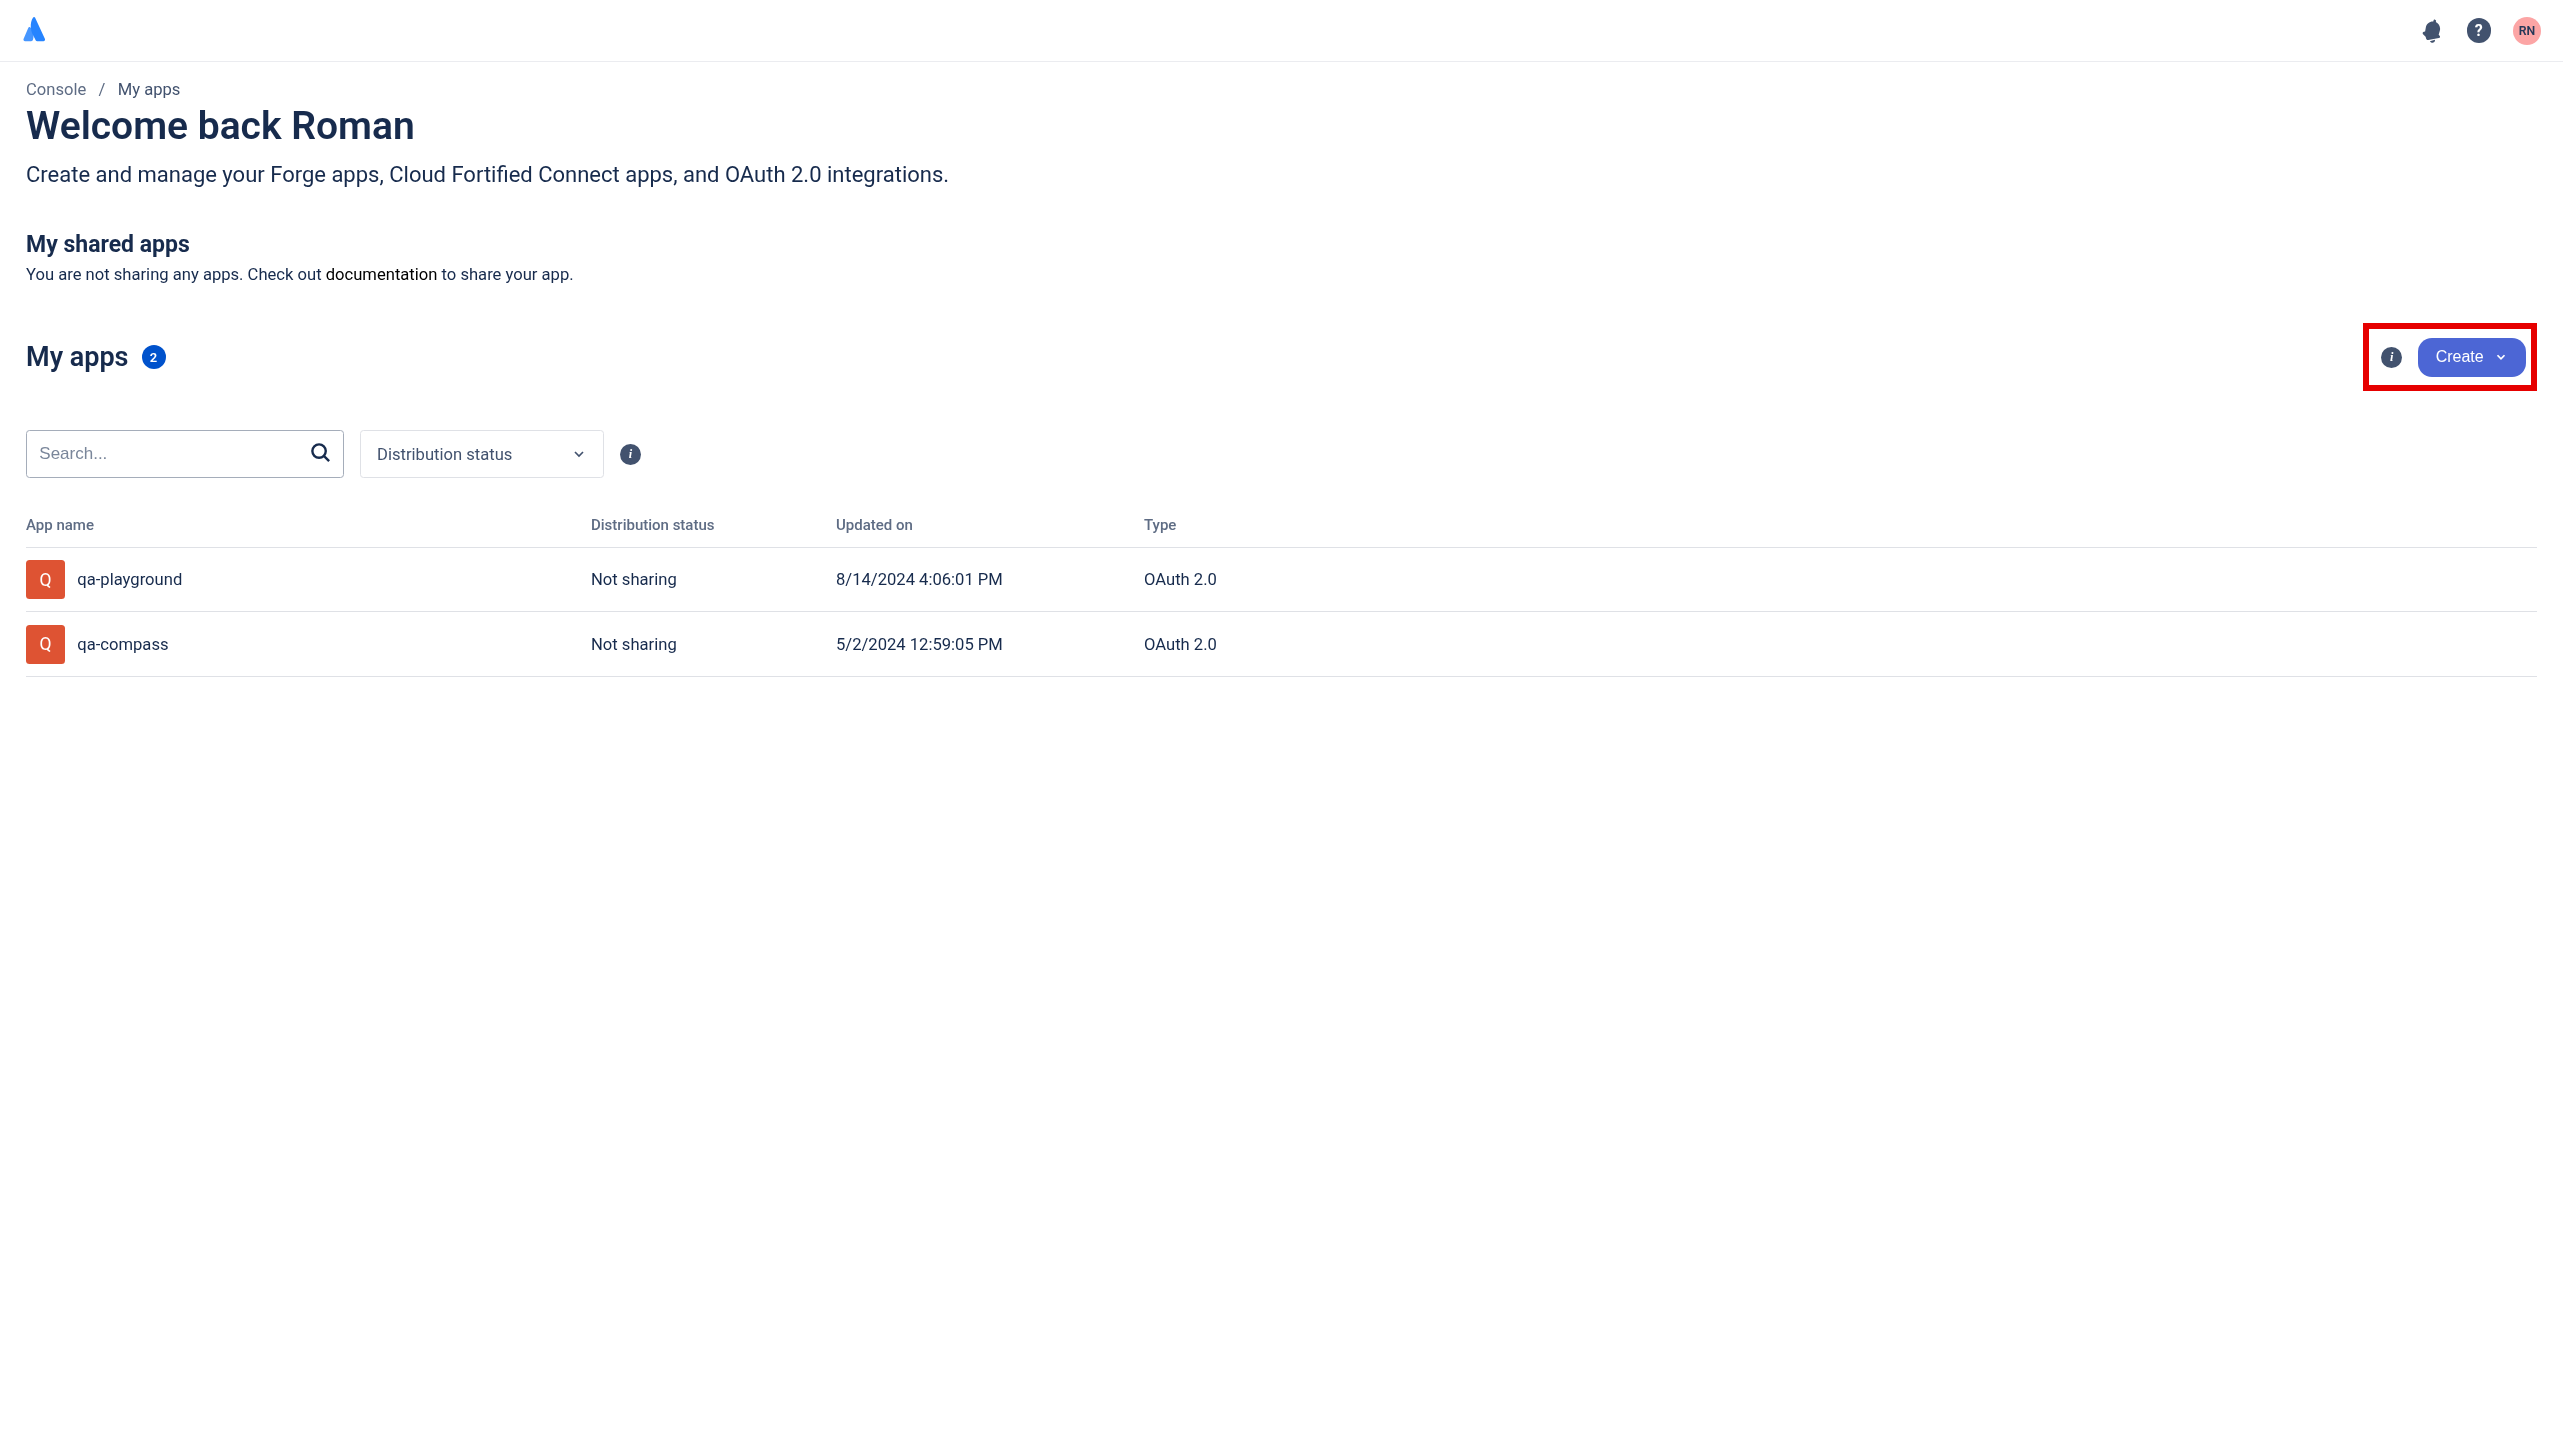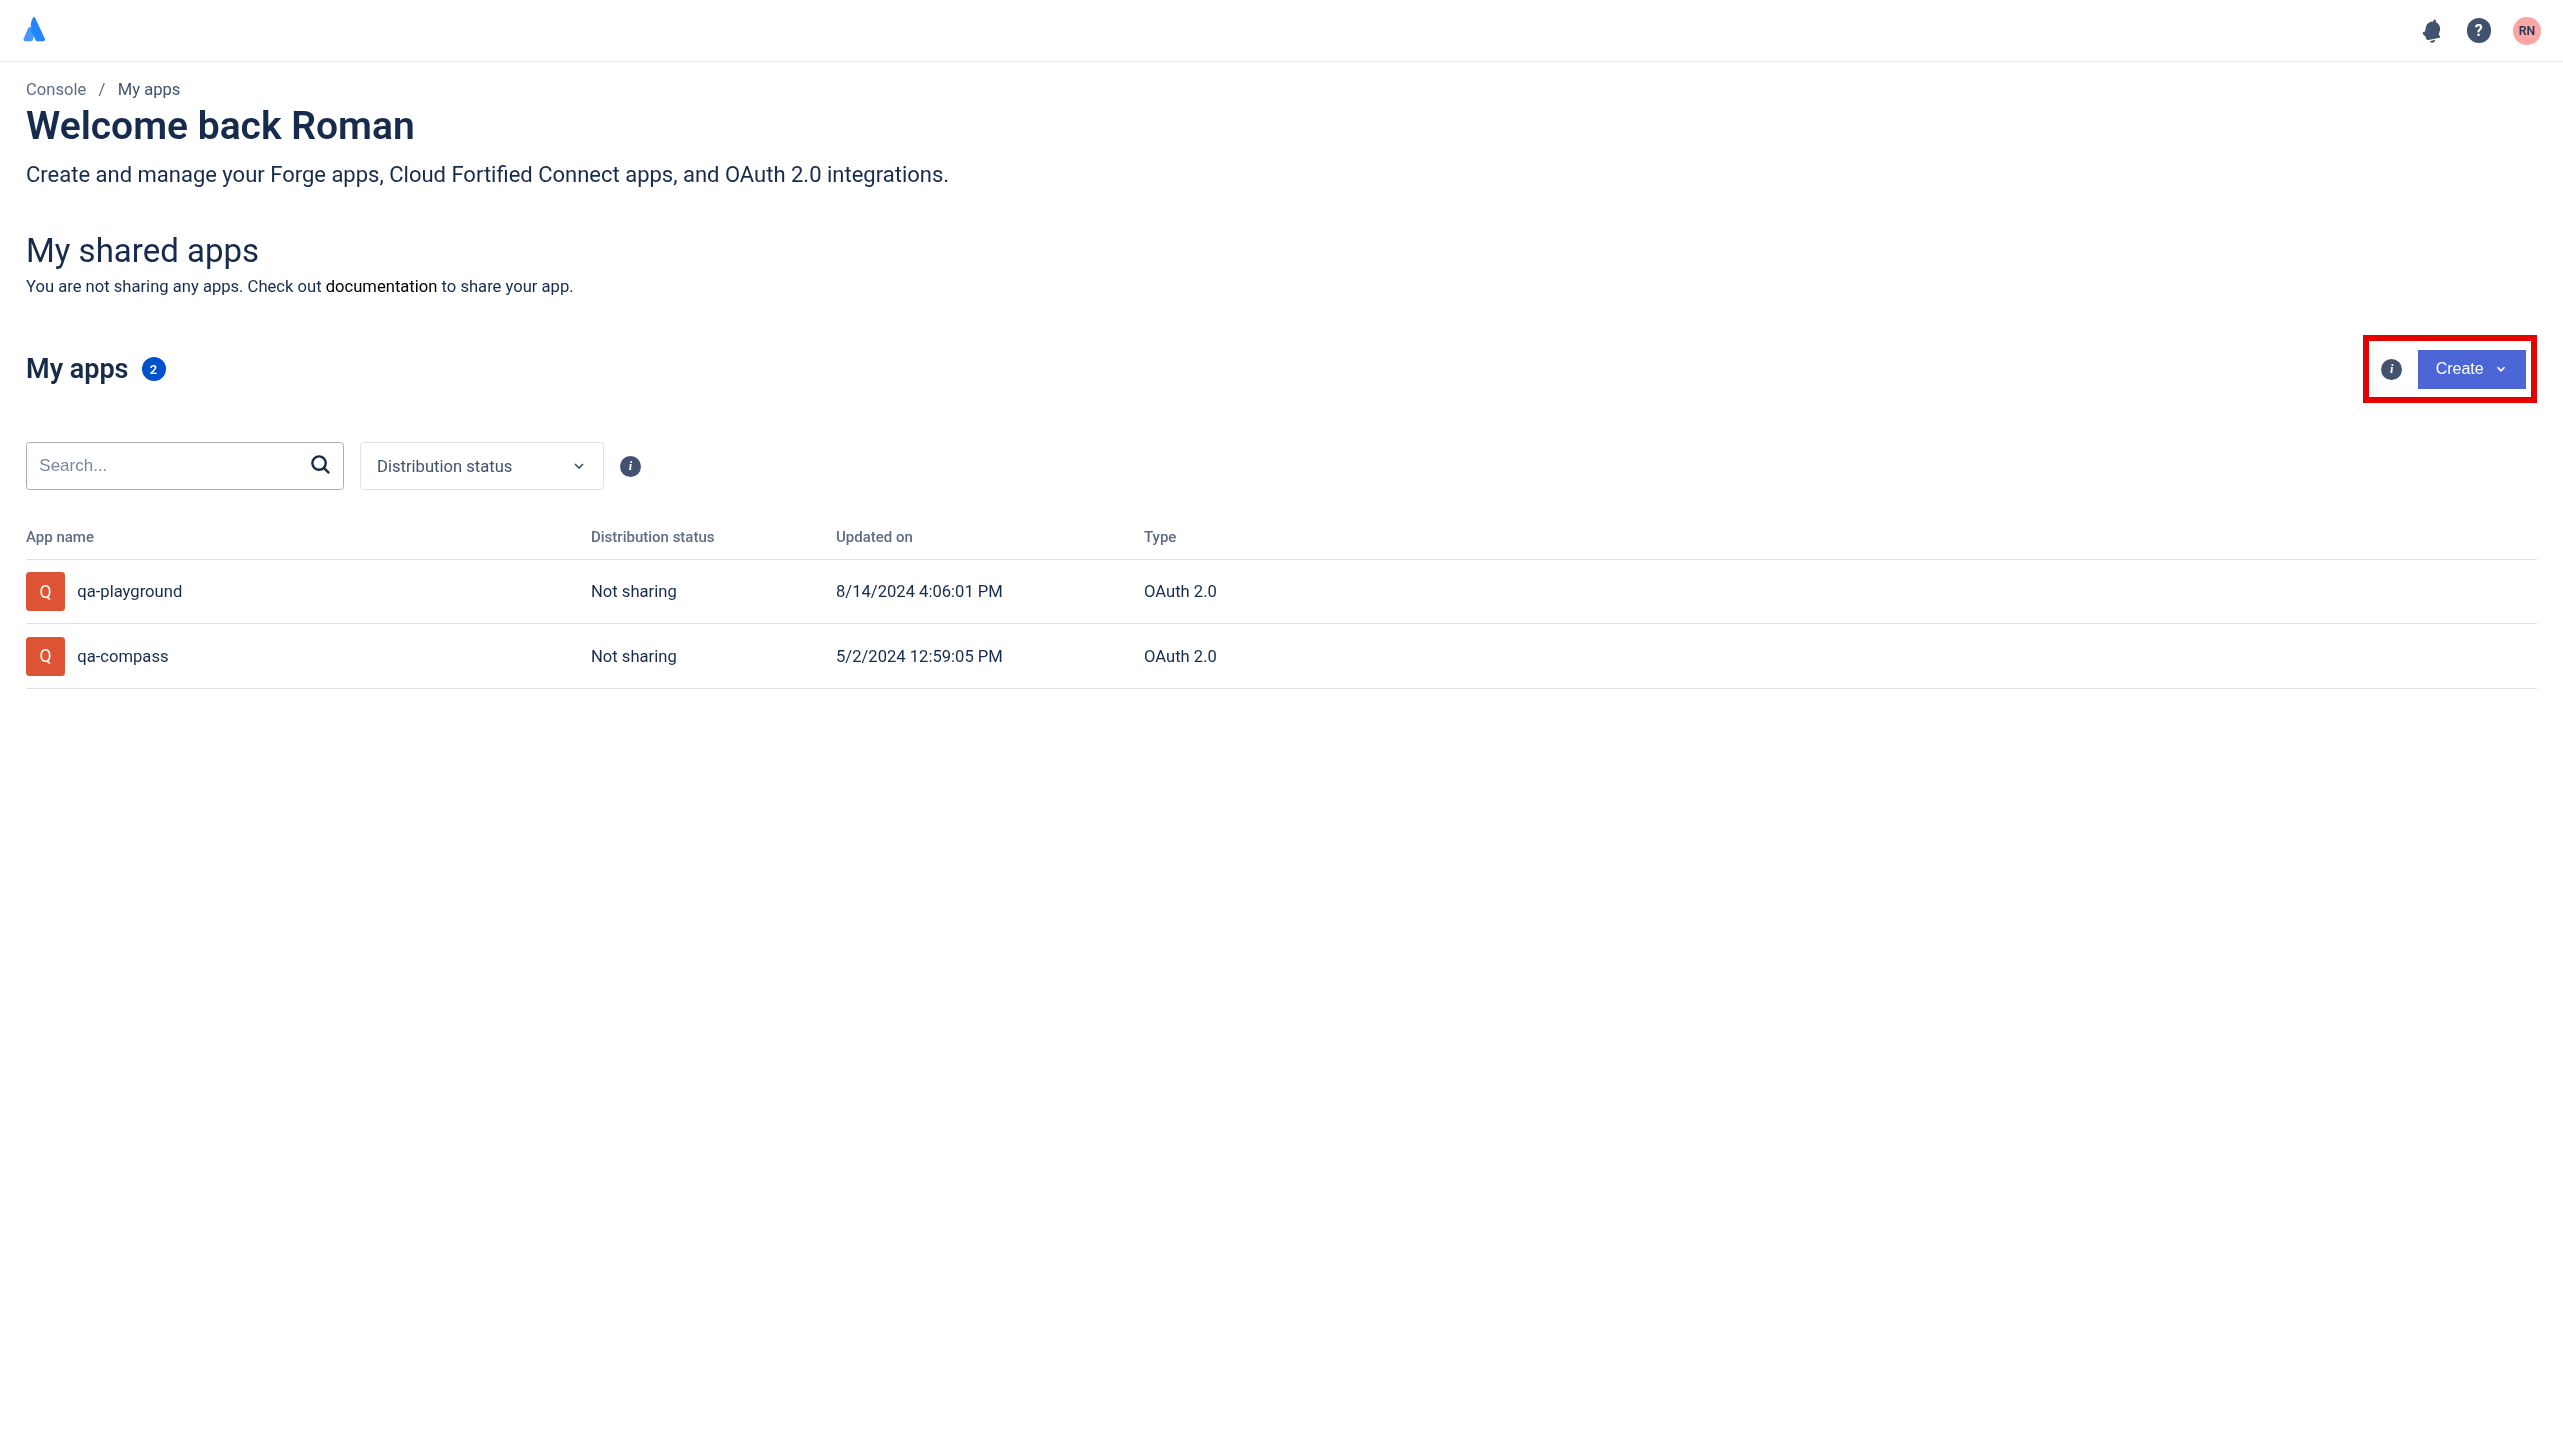--- a/index.html
+++ b/index.html
@@ -17,32 +17,32 @@
     .content { padding: 17.5px 26px; }
 
     .breadcrumb { display: flex; align-items: center; gap: 12.3px; font-size: 16.6px; margin-bottom: 4.4px; }
     .breadcrumb-item { color: #5E6C84; cursor: pointer; }
     .breadcrumb-item.current { color: #42526E; }
     .breadcrumb-sep { color: #5E6C84; }
 
     .page-title { font-size: 39px; font-weight: 600; color: #172B4D; margin-bottom: 13px; }
     .page-subtitle { font-size: 22px; color: #172B4D; margin-bottom: 44px; }
 
-    .section-title { font-size: 33px; font-weight: 400; color: #172B4D; margin-bottom: 7px; margin-top: 41px; }
+    .section-title { font-size: 23px; font-weight: 700; color: #172B4D; margin-bottom: 7px; margin-top: 41px; }
     .section-desc { font-size: 16.6px; color: #172B4D; margin-bottom: 39px; }
     .section-desc a { color: #000000; text-decoration: none; cursor: pointer; }
 
     .myapps-header { display: flex; align-items: center; justify-content: space-between; margin-bottom: 39px; }
     .myapps-left { display: flex; align-items: center; gap: 13px; }
     .myapps-title { font-size: 27px; font-weight: 600; color: #172B4D; }
     .count-badge { background: #0052CC; color: #fff; border-radius: 50%; width: 24px; height: 24px; display: flex; align-items: center; justify-content: center; font-size: 13px; font-weight: 600; }
     .myapps-right { display: flex; align-items: center; gap: 10.5px; }
     .highlight-box { border: 6.1px solid #E60000; padding: 8.8px 5.3px 8.8px 12.3px; display: flex; align-items: center; gap: 16px; }
     .info-icon { background: #42526E; border-radius: 50%; width: 21px; height: 21px; display: flex; align-items: center; justify-content: center; color: #fff; font-size: 12.3px; font-weight: bold; font-style: italic; cursor: pointer; font-family: Georgia, serif; }
-    .create-btn { background: #4C66D5; color: #fff; border: none; border-radius: 0; padding: 10.5px 17.5px; font-size: 16px; font-weight: 500; display: flex; align-items: center; gap: 10.5px; cursor: pointer; }
+    .create-btn { background: #4C66D5; color: #fff; border: none; border-radius: 14px; padding: 10.5px 17.5px; font-size: 16px; font-weight: 500; display: flex; align-items: center; gap: 10.5px; cursor: pointer; }
     .create-btn svg { width: 14px; height: 14px; }
 
     .filters { display: flex; align-items: center; gap: 16px; margin-bottom: 31px; }
     .search-box { position: relative; width: 318px; }
     .search-input { width: 100%; height: 48px; border: 1.8px solid #A5ADBA; border-radius: 3.5px; padding: 0 48px 0 12.3px; font-size: 17px; color: #172B4D; outline: none; }
     .search-input::placeholder { color: #7A869A; }
     .search-icon { position: absolute; right: 12.3px; top: 50%; transform: translateY(-50%); color: #172B4D; }
     .search-icon svg { width: 23px; height: 23px; stroke-width: 2.5; }
     .dropdown { width: 244px; height: 48px; border: 1.3px solid #DFE1E6; border-radius: 3.5px; display: flex; align-items: center; justify-content: space-between; padding: 0 16px; font-size: 16.6px; color: #42526E; cursor: pointer; }
     .dropdown svg { width: 16px; height: 16px; color: #42526E; }

